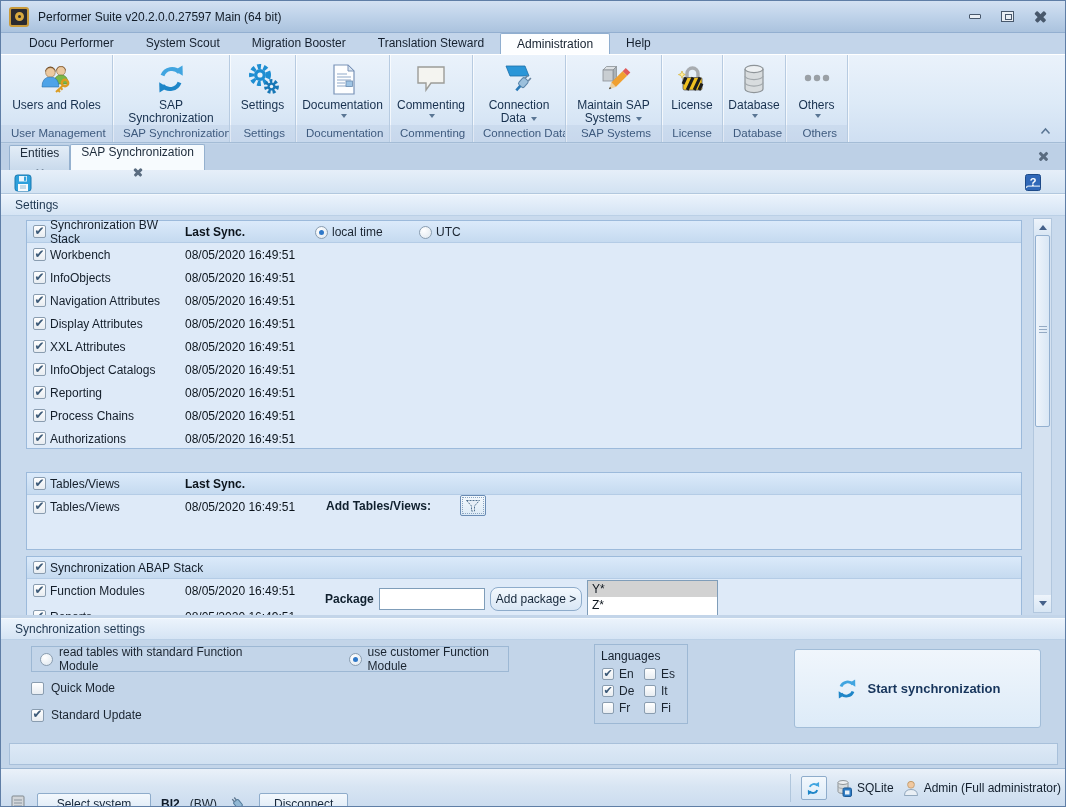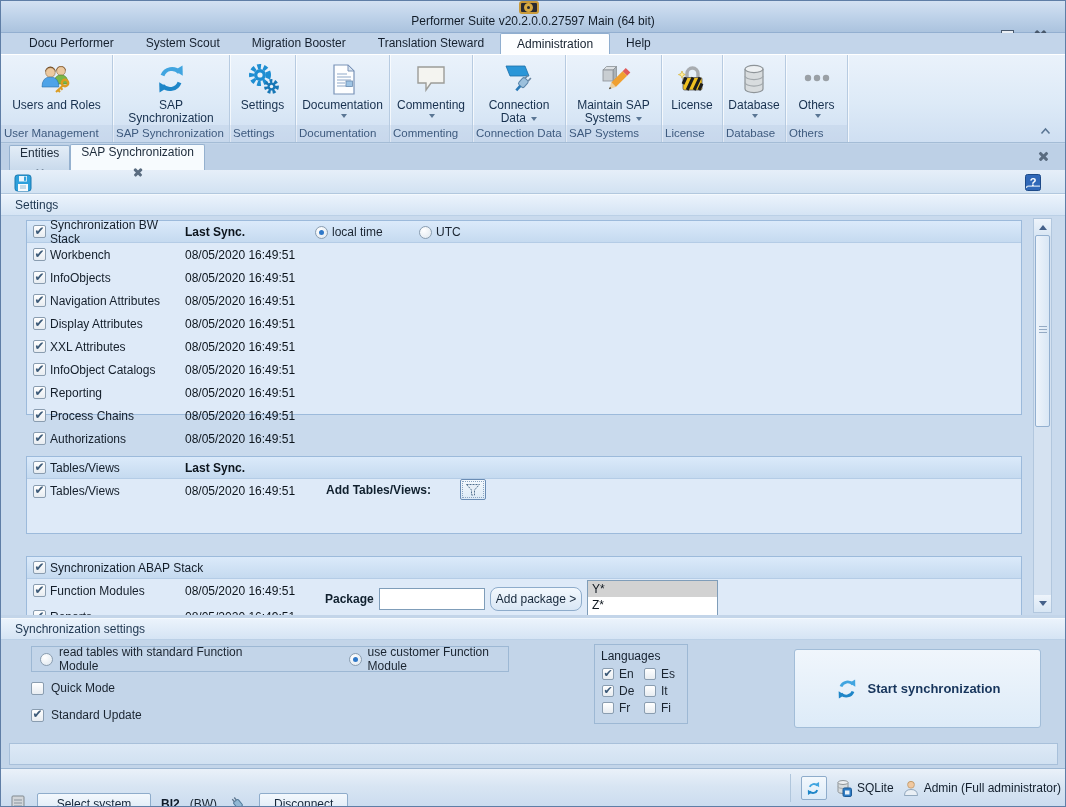--- a/index.html
+++ b/index.html
@@ -3,21 +3,21 @@
 <meta charset="utf-8">
 <style>
   * { box-sizing: border-box; margin:0; padding:0; }
   html,body { background:#9eb6d4; }
   body { font-family:"Liberation Sans", sans-serif; font-size:12px; color:#1a2430; }
   .window { position:relative; width:1066px; height:807px; background:#c3d5e9; border:1px solid #5f7ea6; overflow:hidden; }
 
   
   .titlebar { position:absolute; left:0; top:0; width:100%; height:32px;
     background:linear-gradient(#d3e1f2 0%, #bed2e9 50%, #abc3de 100%); border-bottom:1px solid #93afd0;
-    display:flex; align-items:center; padding:0 8px;flex-direction:column; }
+    display:flex; align-items:center; padding:0 8px; }
   .appicon { width:20px; height:20px; background:#2a2a30; border:2px solid #c99a3a; border-radius:3px;
     display:inline-flex; align-items:center; justify-content:center; margin-right:9px; }
   .appicon i { width:9px; height:9px; border:3px solid #d8a940; border-radius:50%; display:block; }
   .title-text { color:#121c28; }
   .winbtns { margin-left:auto; display:flex; gap:12px; padding-right:6px; }
   .wbtn { width:21px; height:15px; display:inline-flex; align-items:center; justify-content:center; position:relative; cursor:default; }
   .wbtn .bar { width:12px; height:5px; border:1.5px solid #48586c; background:#e9eef4; border-radius:1px; }
   .wbtn .box { width:13px; height:11px; border:1.5px solid #48586c; background:#e9eef4; position:relative; }
   .wbtn .box::after{ content:""; position:absolute; left:2.5px; top:2px; width:5px; height:4px; border:1.5px solid #48586c; }
   .wbtn .x1,.wbtn .x2 { position:absolute; left:4px; top:6px; width:13px; height:3.5px; background:#48586c; border-radius:1px; }
@@ -30,22 +30,22 @@
 
   
   .ribbon { position:absolute; left:0; top:53px; width:100%; height:89px;
     background:linear-gradient(#eaf2fb 0%, #ddeaf7 55%, #cfdff2 100%); border-top:1px solid #fff; border-bottom:1px solid #a4bcd6; display:flex; }
   .rgroup { display:flex; flex-direction:column; border-right:1px solid #b7cbe1; box-shadow:1px 0 0 rgba(255,255,255,.7); }
   .rbtn { flex:1; display:flex; flex-direction:column; align-items:center; padding-top:5px; cursor:default; }
   .ricon { height:38px; display:flex; align-items:center; justify-content:center; }
   .rlabel { text-align:center; color:#17304e; line-height:13px; padding:1px 2px 0; }
   .dd { width:0; height:0; border-left:3.5px solid transparent; border-right:3.5px solid transparent; border-top:4px solid #5a7694; display:inline-block; vertical-align:middle; margin-left:2px; }
   .rarrowline { height:8px; display:flex; align-items:center; justify-content:center; }
-  .rglabel { height:17px; text-align:left; color:#3e5a7e; font-size:11.5px; line-height:16px;
-    background:rgba(178,198,222,.28); white-space:nowrap; overflow:hidden; padding:0 3px; }
+  .rglabel { height:17px; text-align:right; color:#3e5a7e; font-size:11.5px; line-height:16px;
+    background:rgba(178,198,222,.28); white-space:nowrap; overflow:hidden; padding:0 10px; }
   .rfill { flex:1; position:relative; }
   .ribbon-collapse { position:absolute; right:14px; bottom:4px; cursor:default; }
 
   
   .tabsrow { position:absolute; left:0; top:143px; width:100%; height:26px; background:#bdd0e6; display:flex; padding-left:8px; }
   .dtab { height:25px; margin-top:1px; display:flex; align-items:center; gap:8px; padding:0 10px;
     background:linear-gradient(#e3edf7,#c9daec); border:1px solid #95b1cf; border-bottom:none; border-radius:2px 2px 0 0; color:#1c2a3a;flex-direction:column; }
   .dtab.active { background:#f7fbfe; height:26px; margin-top:0; z-index:2; }
   .tclose { position:relative; width:10px; height:10px; cursor:default; }
   .tclose::before,.tclose::after { content:""; position:absolute; left:0; top:3.5px; width:10px; height:2.6px; background:#5a6c80; border-radius:1px; }
@@ -60,21 +60,21 @@
   .tool { position:absolute; top:3px; width:20px; height:19px; display:flex; align-items:center; justify-content:center; cursor:default; }
   .tool.save { left:12px; }
   .tool.help { right:22px; }
   .caption { position:absolute; left:0; width:100%; height:22px; background:linear-gradient(#ebf3fc,#d5e4f4);
     border-top:1px solid #f4f9fd; border-bottom:1px solid #bbd0e6; color:#1e3650; display:flex; align-items:center; padding-left:14px; }
   #cap1 { top:193px; } #cap2 { top:617px; }
 
   
   .scrollarea { position:absolute; left:0; top:215px; width:100%; height:399px; background:#c9daed; overflow:hidden; }
   .grp { position:absolute; left:25px; width:996px; background:#deeaf8; border:1px solid #9cbadb; }
-  #g1 { top:4px; height:195px; } #g2 { top:240px; height:78px; } #g3 { top:340px; height:110px; }
+  #g1 { top:4px; height:229px; } #g2 { top:256px; height:78px; } #g3 { top:340px; height:110px; }
   .ghead { position:relative; height:22px; display:flex; align-items:center; padding-left:6px;
     background:linear-gradient(#dbeafa,#c5daf0); border-bottom:1px solid #b4cce6; }
   .grow { position:relative; height:23px; display:flex; align-items:center; padding-left:6px; }
   .cb { width:13px; height:13px; border:1px solid #8a9db0; border-radius:2px; background:linear-gradient(#ffffff,#e7ecf1);
     display:inline-block; position:relative; flex:0 0 13px; }
   .cb.on::after { content:"✔"; position:absolute; left:0.5px; top:-2.5px; font-size:12px; color:#3c5a78; }
   .rd { width:13px; height:13px; border:1px solid #8a9db0; border-radius:50%; background:radial-gradient(circle at 35% 30%, #ffffff, #dde6ee);
     display:inline-block; position:relative; flex:0 0 13px; }
   .rd.on::after { content:""; position:absolute; left:3px; top:3px; width:5px; height:5px; border-radius:50%; background:#2f78c8; }
   .glabel { margin-left:4px; width:135px; color:#141e2a; }

